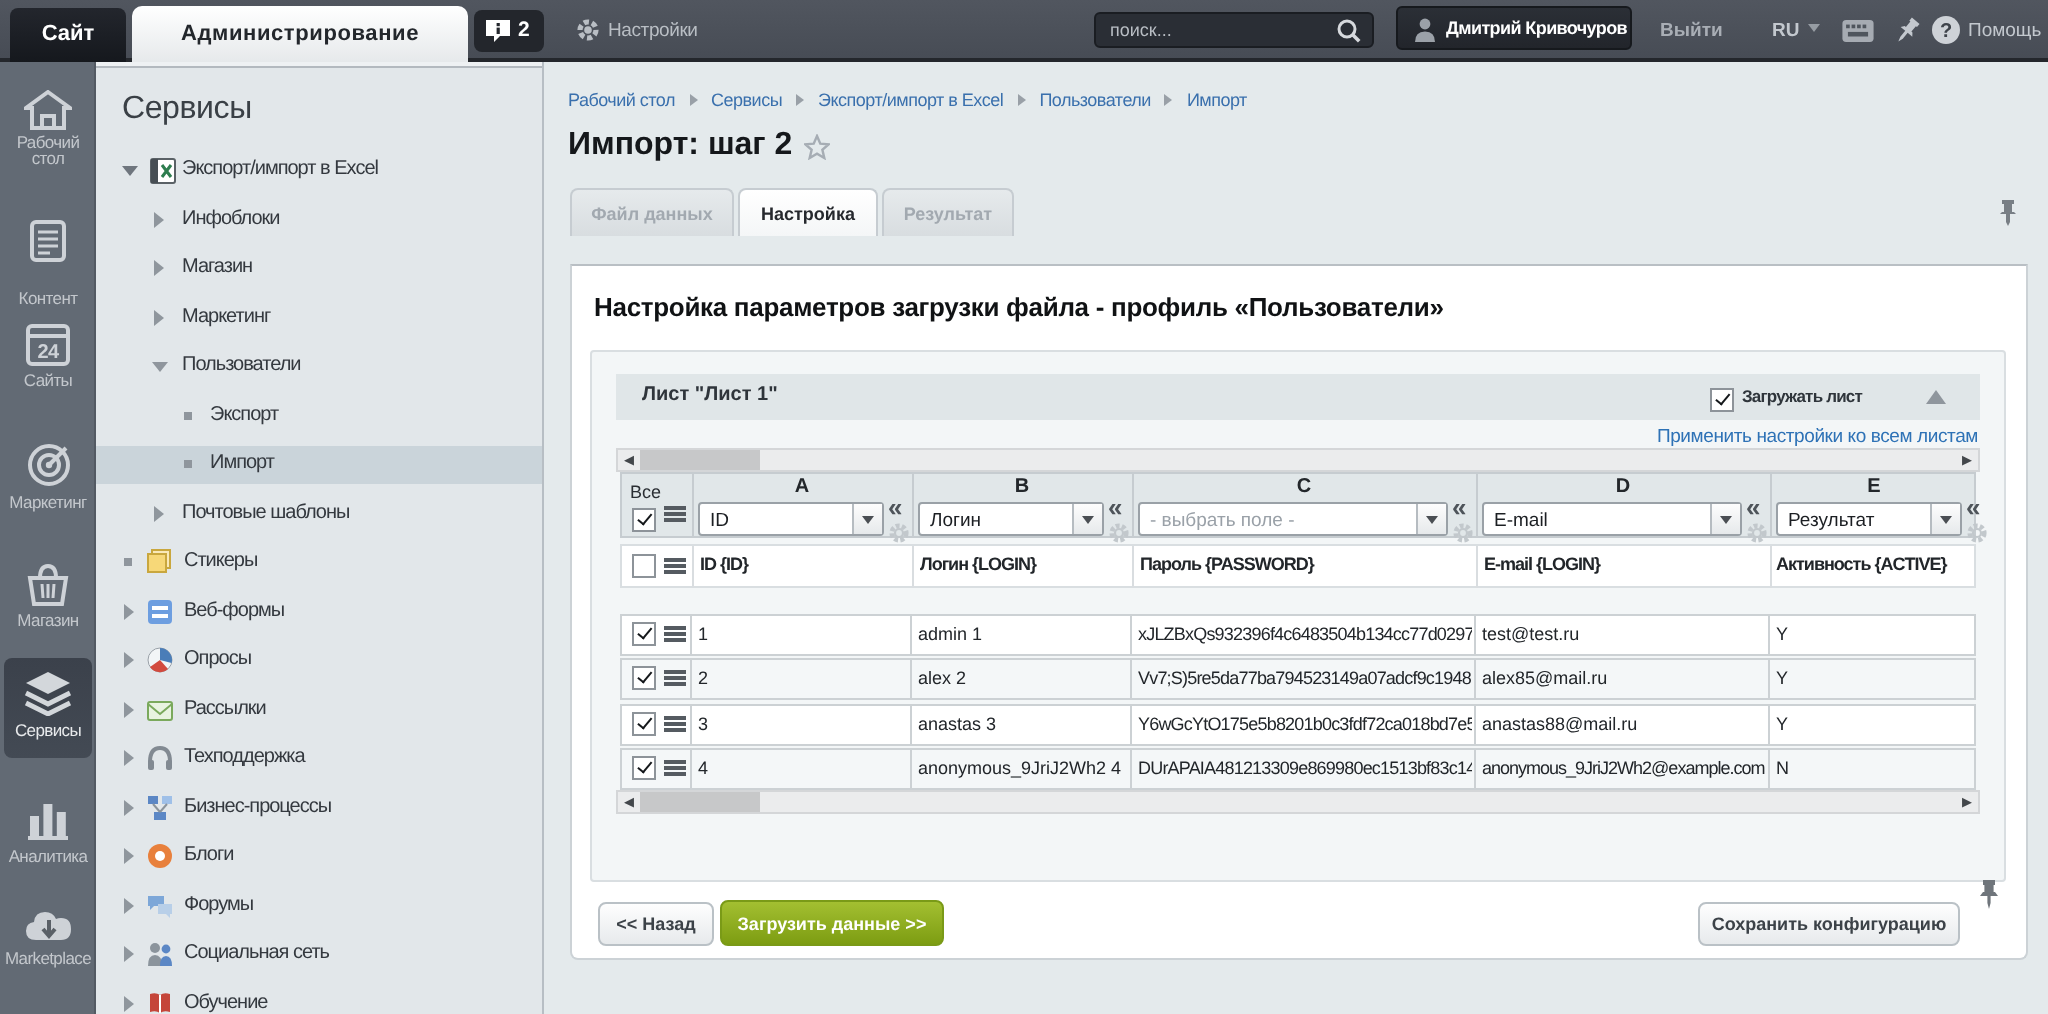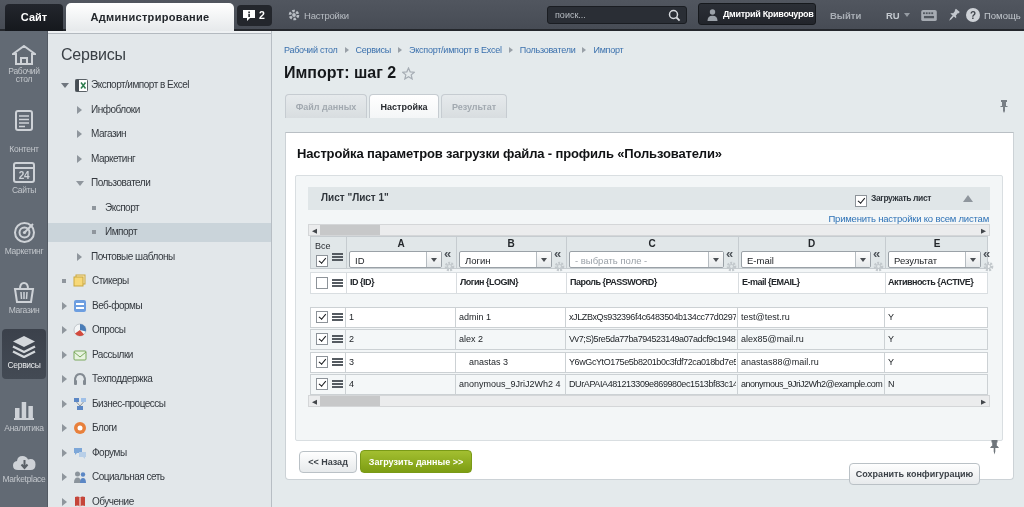--- a/index.html
+++ b/index.html
@@ -448,43 +448,43 @@
           </svg>
         </div>
     </div>
     <div id="lblrow">
       <div class="vline2" style="left:35px;"></div><div class="vline2" style="left:145px;"></div><div class="vline2" style="left:255px;"></div><div class="vline2" style="left:427px;"></div><div class="vline2" style="left:574px;"></div>
       <span class="cb abs" style="left:5px;top:4px;"></span>
       <span class="hb abs" style="left:21px;top:6px;"></span>
       <b class="abs" style="left:39px;top:4px;">ID {ID}</b>
       <b class="abs" style="left:149px;top:4px;">Логин {LOGIN}</b>
       <b class="abs" style="left:259px;top:4px;">Пароль {PASSWORD}</b>
-      <b class="abs" style="left:431px;top:4px;">E-mail {EMAIL}</b>
+      <b class="abs" style="left:431px;top:4px;">E-mail {LOGIN}</b>
       <b class="abs" style="left:577px;top:4px;">Активность {ACTIVE}</b>
     </div>
     <div class="drow" style="top:131px;">
       <div class="vline3" style="left:34px;"></div><div class="vline3" style="left:144px;"></div><div class="vline3" style="left:254px;"></div><div class="vline3" style="left:426px;"></div><div class="vline3" style="left:573px;"></div>
       <span class="cb ck abs" style="left:5px;top:3px;"></span><span class="hb abs" style="left:21px;top:5px;"></span>
       <span class="abs" style="left:38px;top:4px;">1</span><span class="abs" style="left:148px;top:4px;">admin 1</span><span class="abs clip" style="left:258px;top:4px;">xJLZBxQs932396f4c6483504b134cc77d02975'</span><span class="abs" style="left:430px;top:4px;">test@test.ru</span><span class="abs" style="left:577px;top:4px;">Y</span>
     </div>
     <div class="drow alt" style="top:153px;">
       <div class="vline3" style="left:34px;"></div><div class="vline3" style="left:144px;"></div><div class="vline3" style="left:254px;"></div><div class="vline3" style="left:426px;"></div><div class="vline3" style="left:573px;"></div>
       <span class="cb ck abs" style="left:5px;top:3px;"></span><span class="hb abs" style="left:21px;top:5px;"></span>
       <span class="abs" style="left:38px;top:4px;">2</span><span class="abs" style="left:148px;top:4px;">alex 2</span><span class="abs clip" style="left:258px;top:4px;">Vv7;S)5re5da77ba794523149a07adcf9c19486d</span><span class="abs" style="left:430px;top:4px;">alex85@mail.ru</span><span class="abs" style="left:577px;top:4px;">Y</span>
     </div>
     <div class="drow" style="top:176px;">
       <div class="vline3" style="left:34px;"></div><div class="vline3" style="left:144px;"></div><div class="vline3" style="left:254px;"></div><div class="vline3" style="left:426px;"></div><div class="vline3" style="left:573px;"></div>
       <span class="cb ck abs" style="left:5px;top:3px;"></span><span class="hb abs" style="left:21px;top:5px;"></span>
-      <span class="abs" style="left:38px;top:4px;">3</span><span class="abs" style="left:148px;top:4px;margin-left:10px;">anastas 3</span><span class="abs clip" style="left:258px;top:4px;">Y6wGcYtO175e5b8201b0c3fdf72ca018bd7e53a</span><span class="abs" style="left:430px;top:4px;">anastas88@mail.ru</span><span class="abs" style="left:577px;top:4px;">Y</span>
+      <span class="abs" style="left:38px;top:4px;">3</span><span class="abs" style="left:148px;top:4px;">anastas 3</span><span class="abs clip" style="left:258px;top:4px;">Y6wGcYtO175e5b8201b0c3fdf72ca018bd7e53a</span><span class="abs" style="left:430px;top:4px;">anastas88@mail.ru</span><span class="abs" style="left:577px;top:4px;">Y</span>
     </div>
     <div class="drow alt" style="top:198px;">
       <div class="vline3" style="left:34px;"></div><div class="vline3" style="left:144px;"></div><div class="vline3" style="left:254px;"></div><div class="vline3" style="left:426px;"></div><div class="vline3" style="left:573px;"></div>
       <span class="cb ck abs" style="left:5px;top:3px;"></span><span class="hb abs" style="left:21px;top:5px;"></span>
       <span class="abs" style="left:38px;top:4px;">4</span><span class="abs" style="left:148px;top:4px;">anonymous_9JriJ2Wh2 4</span><span class="abs clip" style="left:258px;top:4px;">DUrAPAIA481213309e869980ec1513bf83c144c</span><span class="abs" style="left:430px;top:4px;letter-spacing:-0.5px;">anonymous_9JriJ2Wh2@example.com</span><span class="abs" style="left:577px;top:4px;">N</span>
     </div>
   </div>
   <button class="gbtn" style="left:13px;top:318px;width:58px;">&lt;&lt; Назад</button>
   <button class="grn" style="left:74px;top:317px;width:112px;height:23px;">Загрузить данные &gt;&gt;</button>
-  <button class="gbtn" style="left:563px;top:318px;width:131px;margin-top:12px;">Сохранить конфигурацию</button>
+  <button class="gbtn" style="left:563px;top:318px;width:131px;">Сохранить конфигурацию</button>
 </div>
 <svg class="abs" style="left:989px;top:439px;" width="11" height="16" viewBox="0 0 11 16">
     <path d="M2.5 1 H8.5 V3.5 H7.8 V7 H8.5 L10 9 H6.3 V12.5 L5.5 15.5 L4.7 12.5 V9 H1 L2.5 7 H3.2 V3.5 H2.5 Z" fill="#6f757b"></path>
   </svg>
 
 </body></html>

